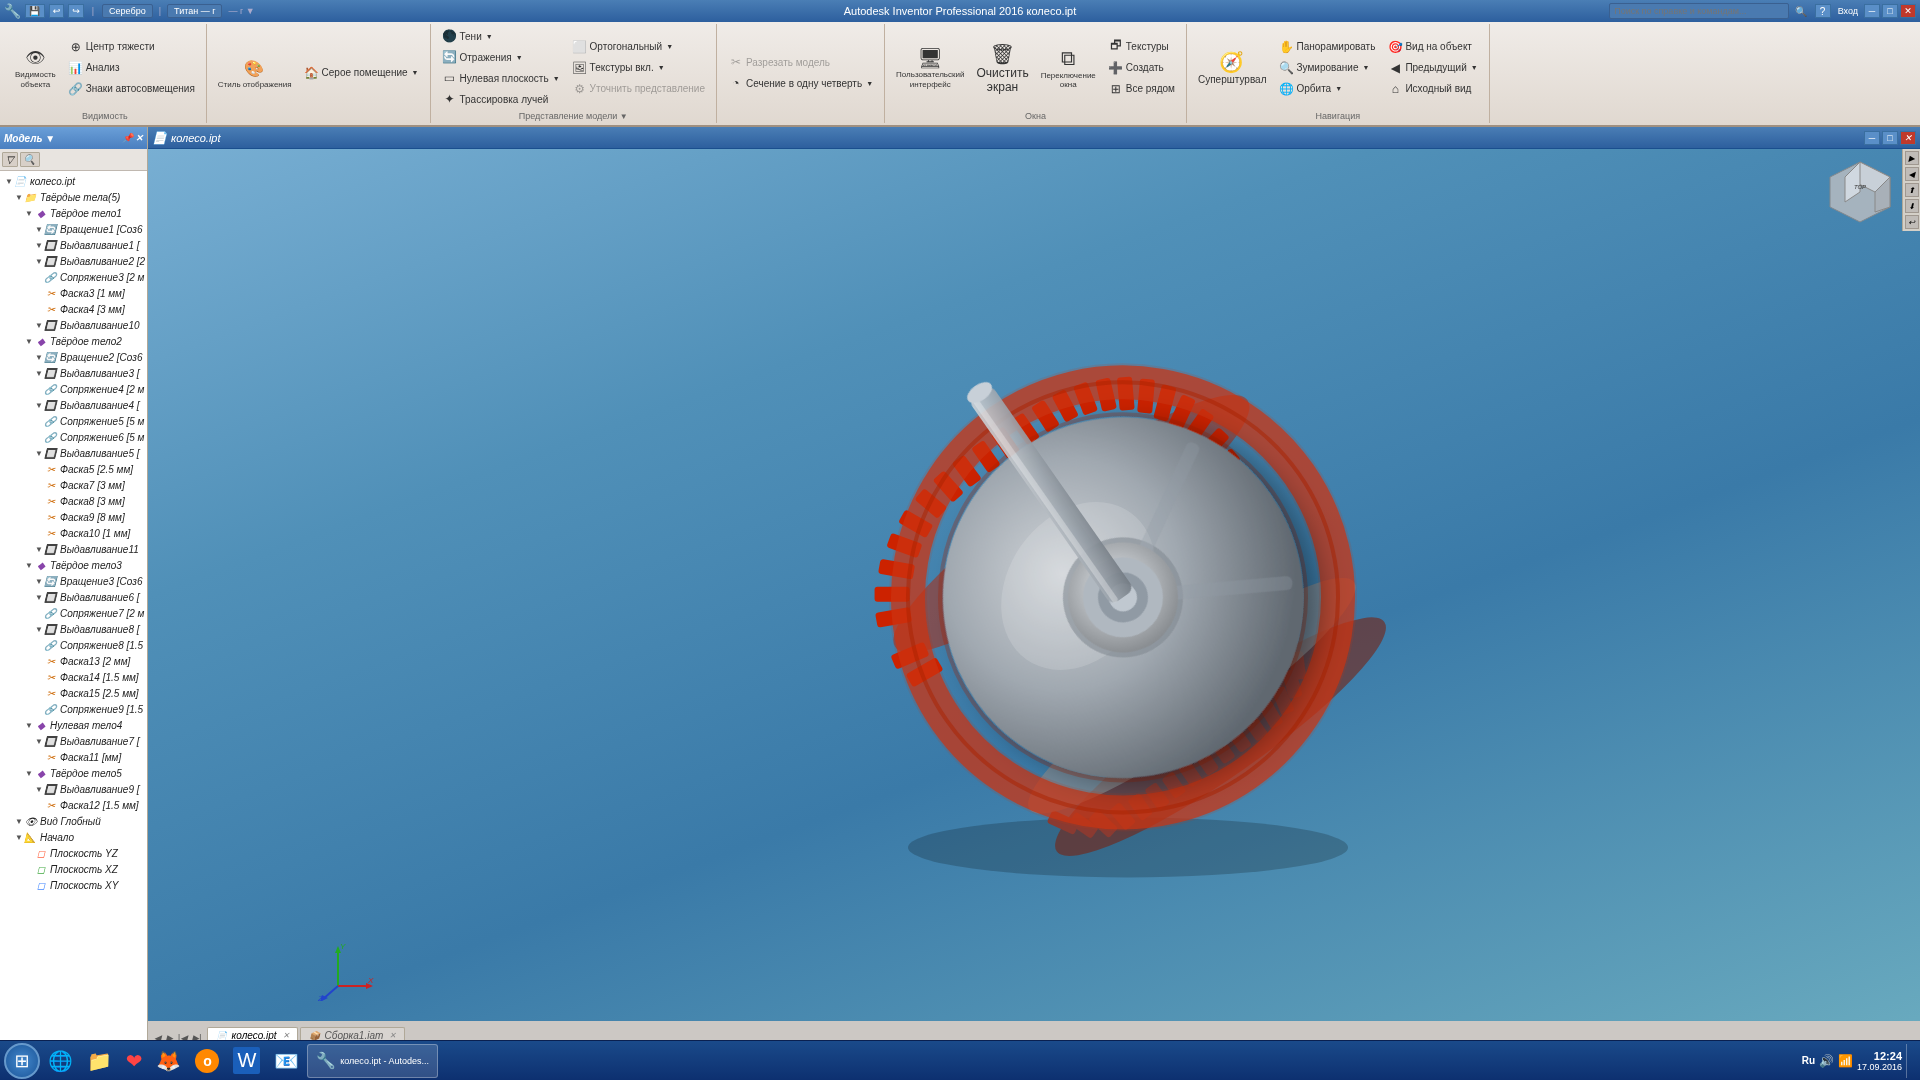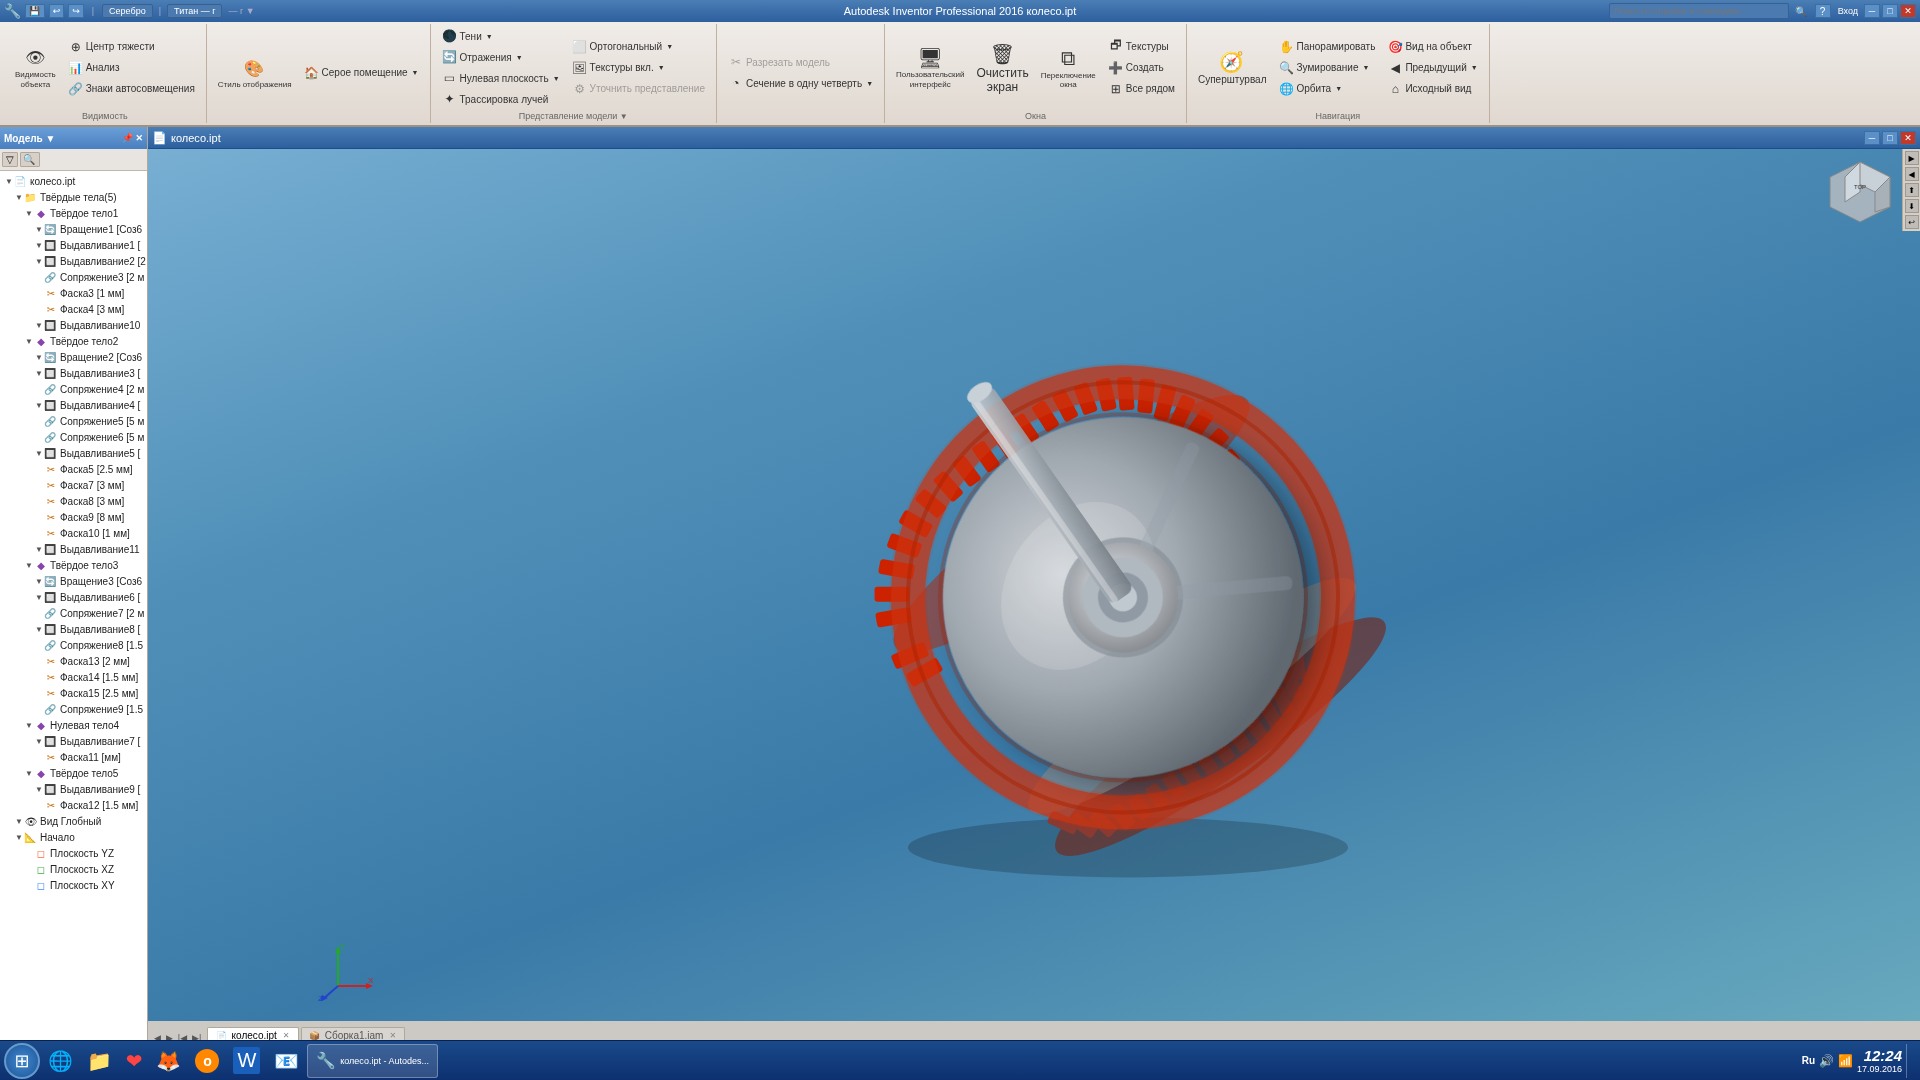--- a/index.html
+++ b/index.html
@@ -291,21 +291,21 @@
             <span>Исходный вид</span>
           </div>
         </div>
       </div>
       <div class="ribbon-group-label">Навигация</div>
     </div>
 
   </div>
 </div>
 
-<div style="display:flex; flex-direction:column; flex:1;">
+<div style="display:flex; flex-direction:column; flex:1;font-style:italic;">
 
   <div id="main">
 
     <div id="sidebar">
       <div id="sidebar-header">
         <span>Модель ▼</span>
         <div style="display:flex; gap:2px;">
           <span style="font-size:9px; cursor:pointer;">📌</span>
           <span style="font-size:9px; cursor:pointer;">✕</span>
         </div>
@@ -786,18 +786,18 @@
   <div class="taskbar-btn" style="background:rgba(255,255,255,0.15); border:1px solid rgba(255,255,255,0.3); border-radius:3px; padding:0 8px; min-width:120px; gap:4px;">
     <span style="font-size:16px;">🔧</span>
     <span style="font-size:9px; color:white;">колесо.ipt - Autodes...</span>
   </div>
 
   <div id="system-tray">
     <span style="font-size:10px; cursor:pointer;font-weight:bold;">Ru</span>
     <span style="font-size:12px; cursor:pointer;">🔊</span>
     <span style="font-size:12px; cursor:pointer;">📶</span>
     <div style="display:flex; flex-direction:column; align-items:flex-end; cursor:pointer;">
-      <span style="font-size:15px; font-weight:bold;font-style:italic;">12:24</span>
+      <span style="font-size:11px; font-weight:bold;">12:24</span>
       <span style="font-size:9px;">17.09.2016</span>
     </div>
     <span style="width:6px; height:34px; border-left:1px solid rgba(255,255,255,0.3); cursor:pointer;"></span>
   </div>
 </div>
 
 </body></html>

